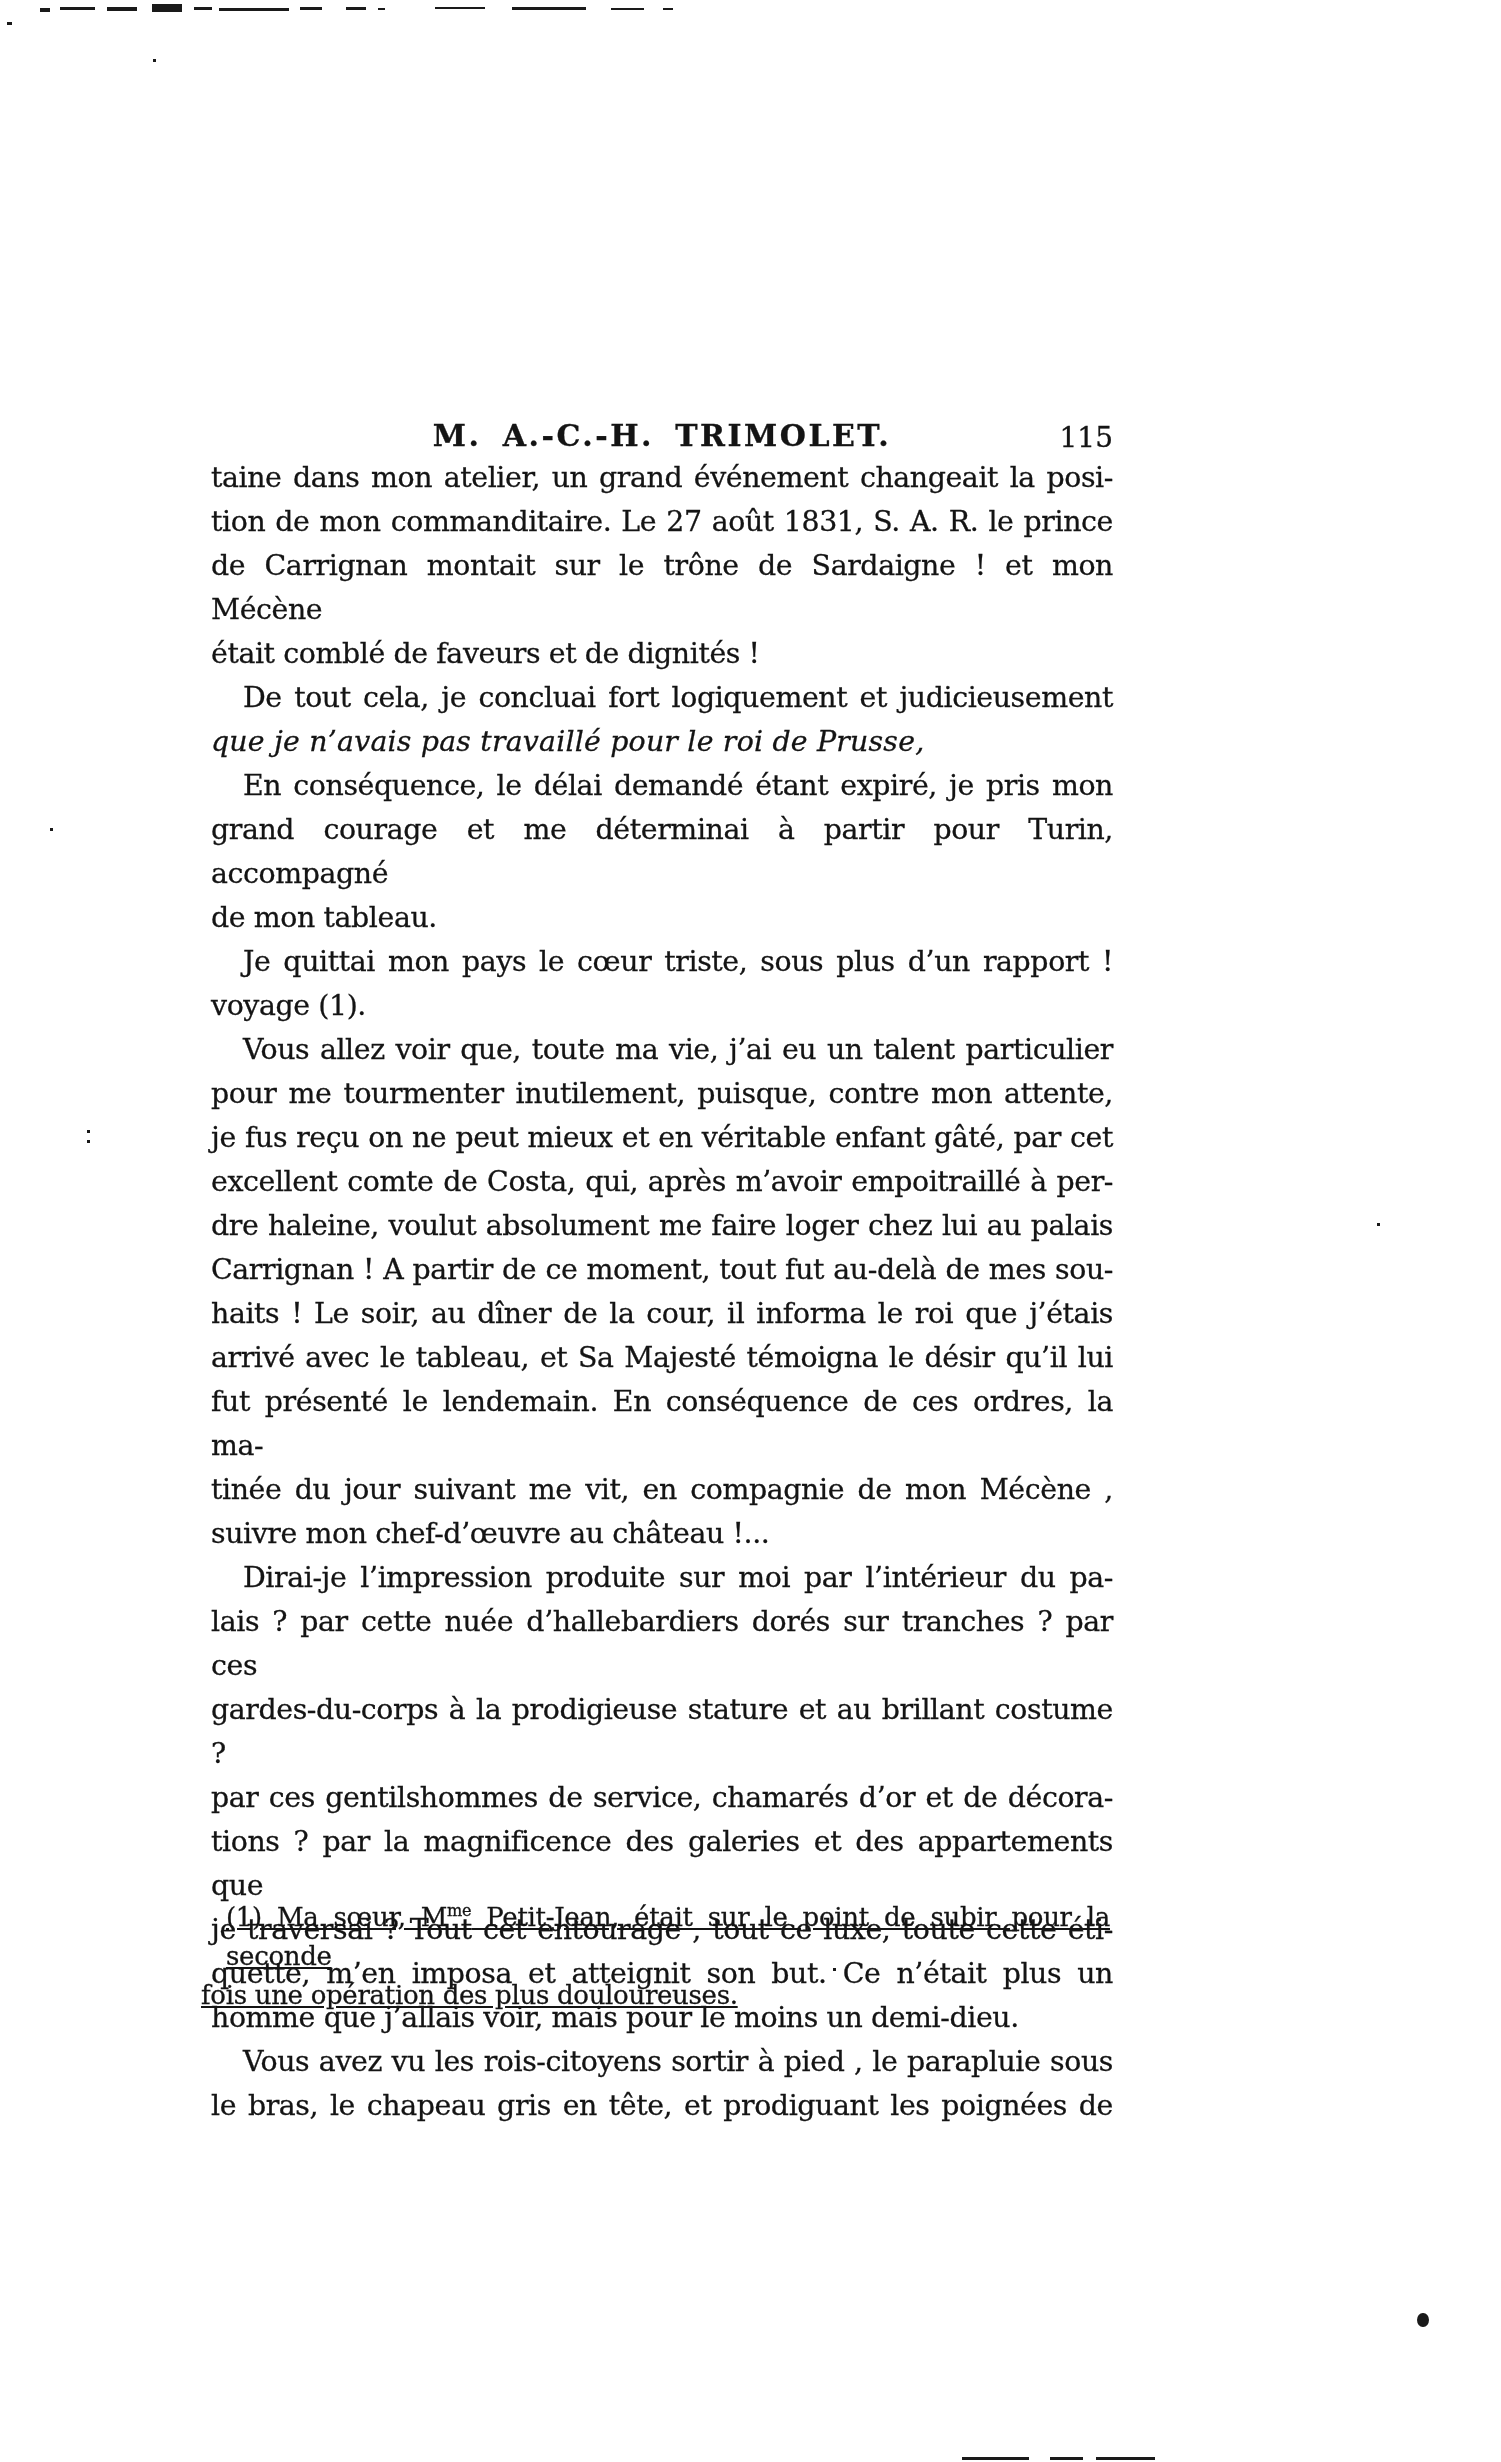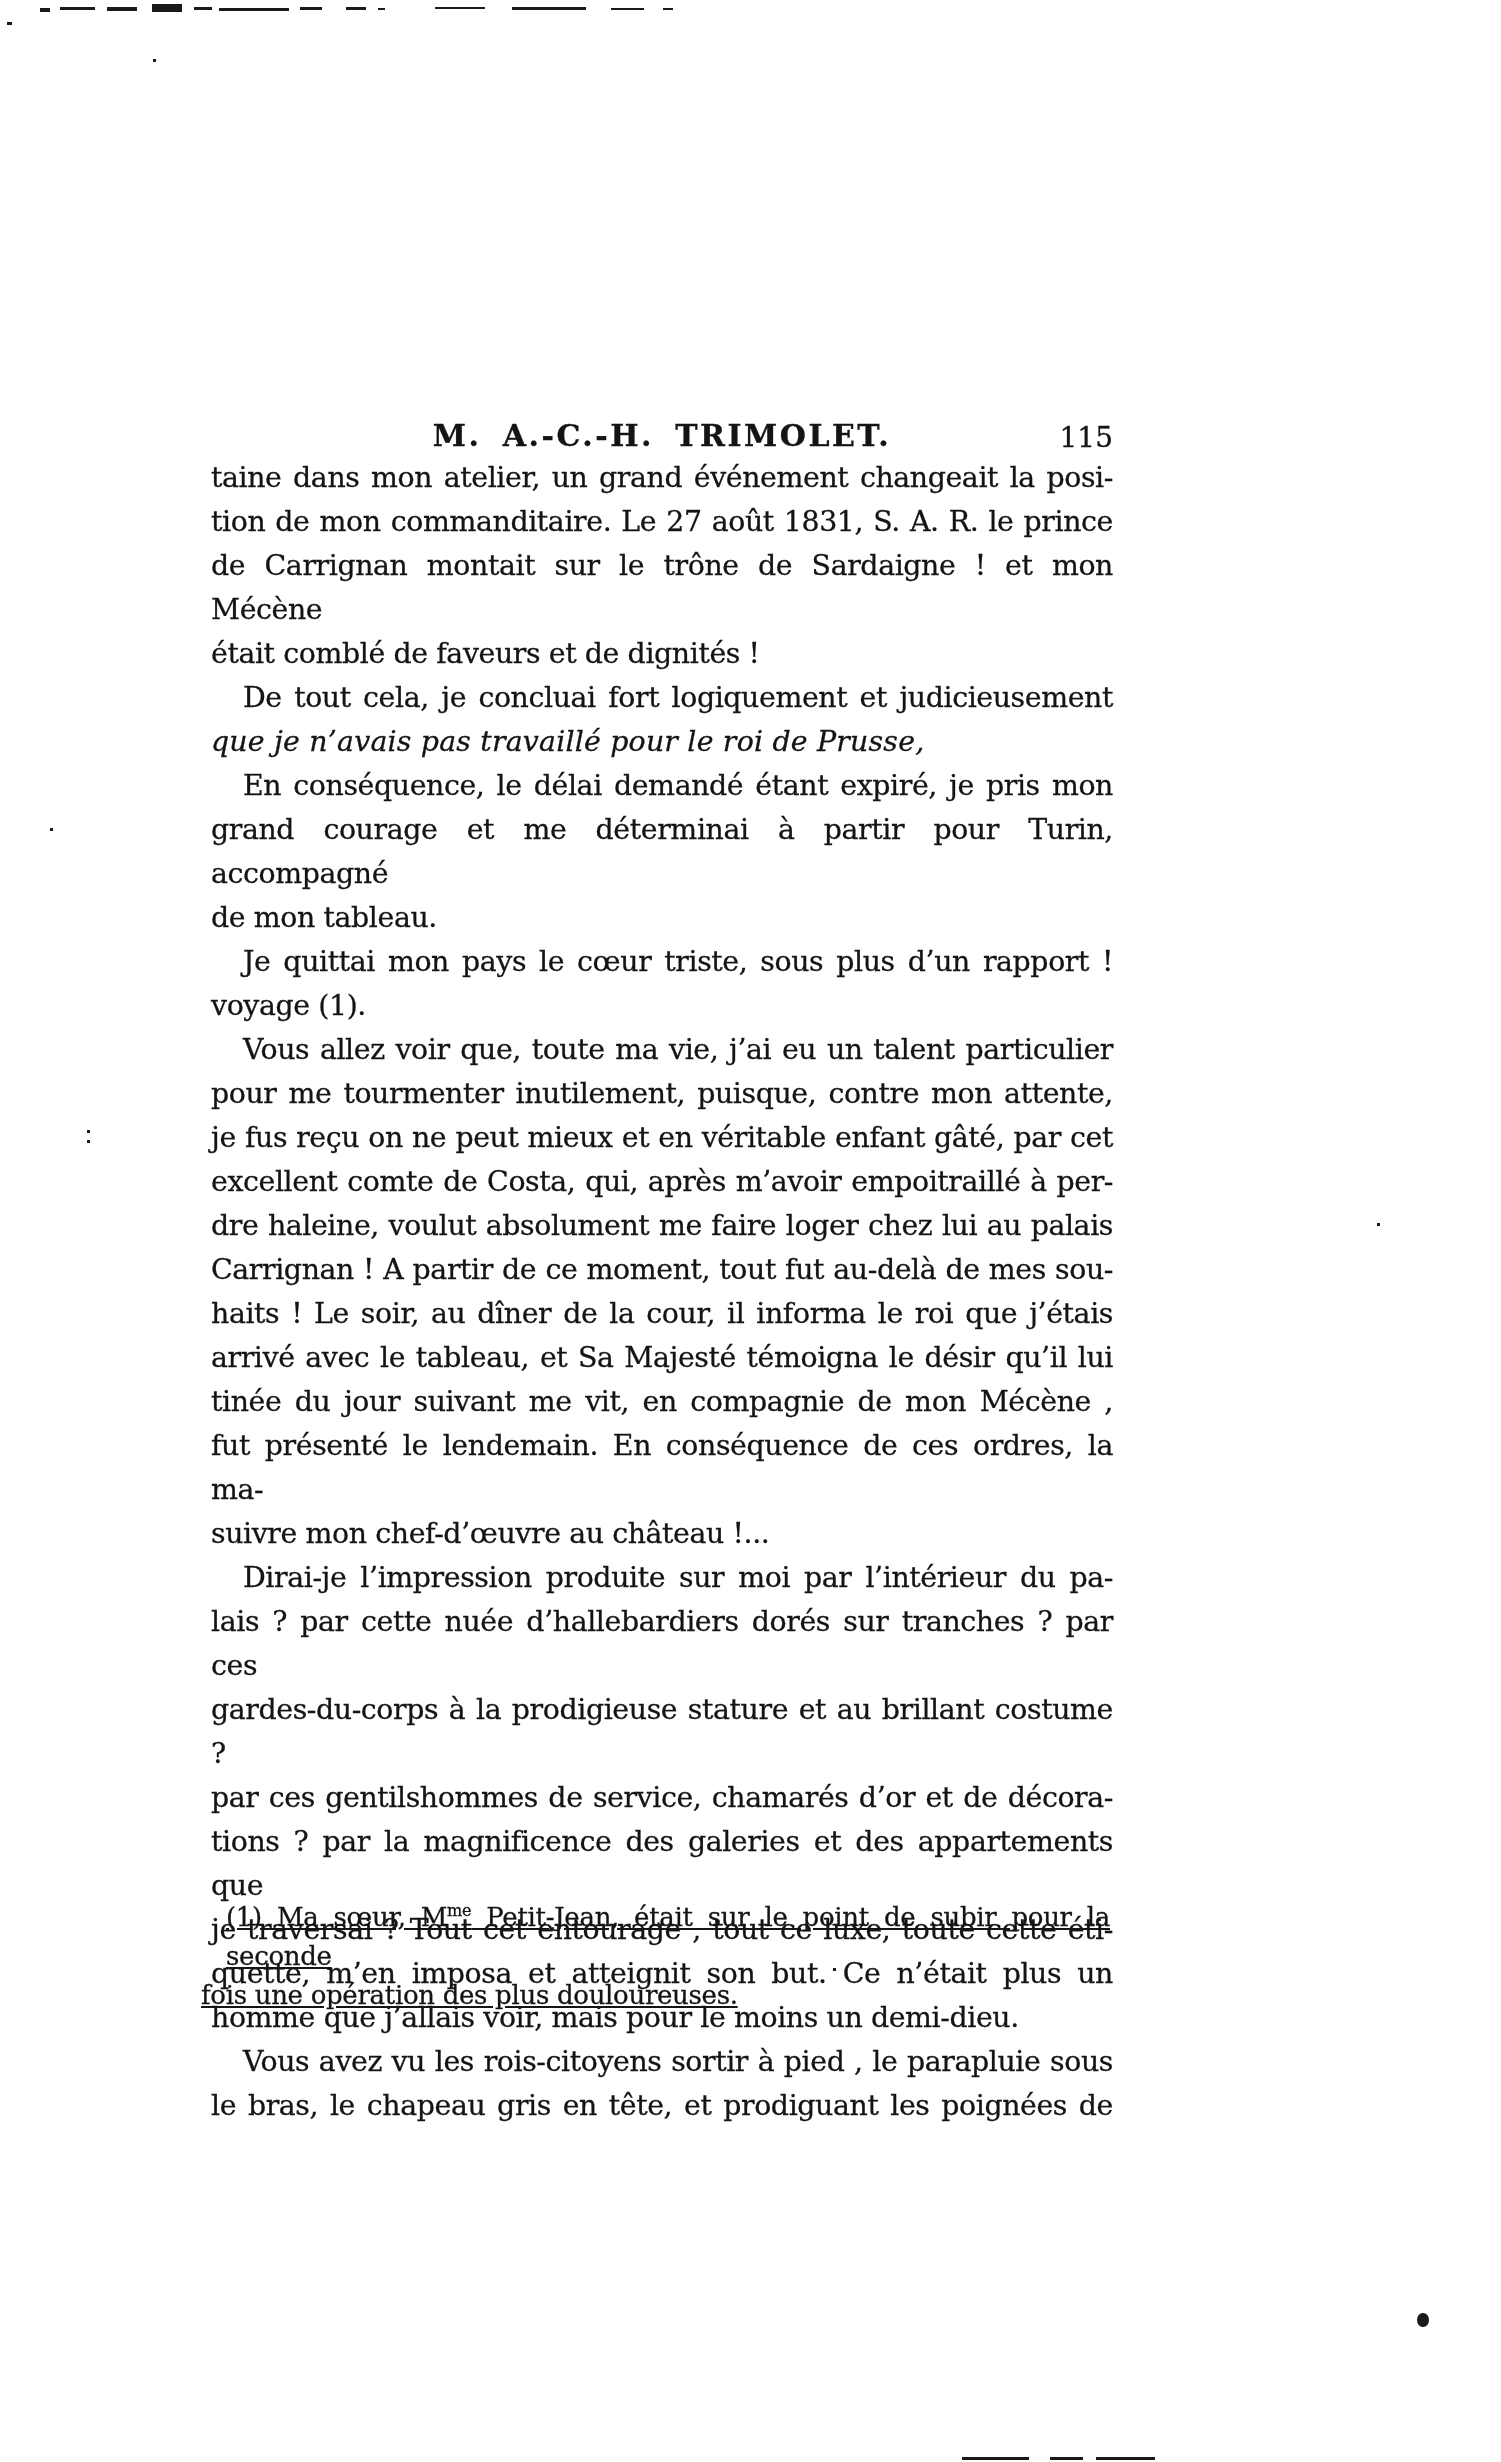--- a/index.html
+++ b/index.html
@@ -93,22 +93,22 @@
       <div class="line indent just">Je quittai mon pays le cœur triste, sous plus d’un rapport !</div>
       <div class="line">voyage (1).</div>
       <div class="line indent just">Vous allez voir que, toute ma vie, j’ai eu un talent particulier</div>
       <div class="line just">pour me tourmenter inutilement, puisque, contre mon attente,</div>
       <div class="line just">je fus reçu on ne peut mieux et en véritable enfant gâté, par cet</div>
       <div class="line just">excellent comte de Costa, qui, après m’avoir empoitraillé à per-</div>
       <div class="line just">dre haleine, voulut absolument me faire loger chez lui au palais</div>
       <div class="line just">Carrignan ! A partir de ce moment, tout fut au-delà de mes sou-</div>
       <div class="line just">haits ! Le soir, au dîner de la cour, il informa le roi que j’étais</div>
       <div class="line just">arrivé avec le tableau, et Sa Majesté témoigna le désir qu’il lui</div>
+      <div class="line just">fut présenté le lendemain. En conséquence de ces ordres, la ma-</div>
       <div class="line just">tinée du jour suivant me vit, en compagnie de mon Mécène ,</div>
-      <div class="line just">fut présenté le lendemain. En conséquence de ces ordres, la ma-</div>
       <div class="line">suivre mon chef-d’œuvre au château !...</div>
       <div class="line indent just">Dirai-je l’impression produite sur moi par l’intérieur du pa-</div>
       <div class="line just">lais ? par cette nuée d’hallebardiers dorés sur tranches ? par ces</div>
       <div class="line just">gardes-du-corps à la prodigieuse stature et au brillant costume ?</div>
       <div class="line just">par ces gentilshommes de service, chamarés d’or et de décora-</div>
       <div class="line just">tions ? par la magnificence des galeries et des appartements que</div>
       <div class="line just">je traversai ? Tout cet entourage , tout ce luxe, toute cette éti-</div>
       <div class="line just">quette, m’en imposa et atteignit son but. Ce n’était plus un</div>
       <div class="line">homme que j’allais voir, mais pour le moins un demi-dieu.</div>
       <div class="line indent just">Vous avez vu les rois-citoyens sortir à pied , le parapluie sous</div>

